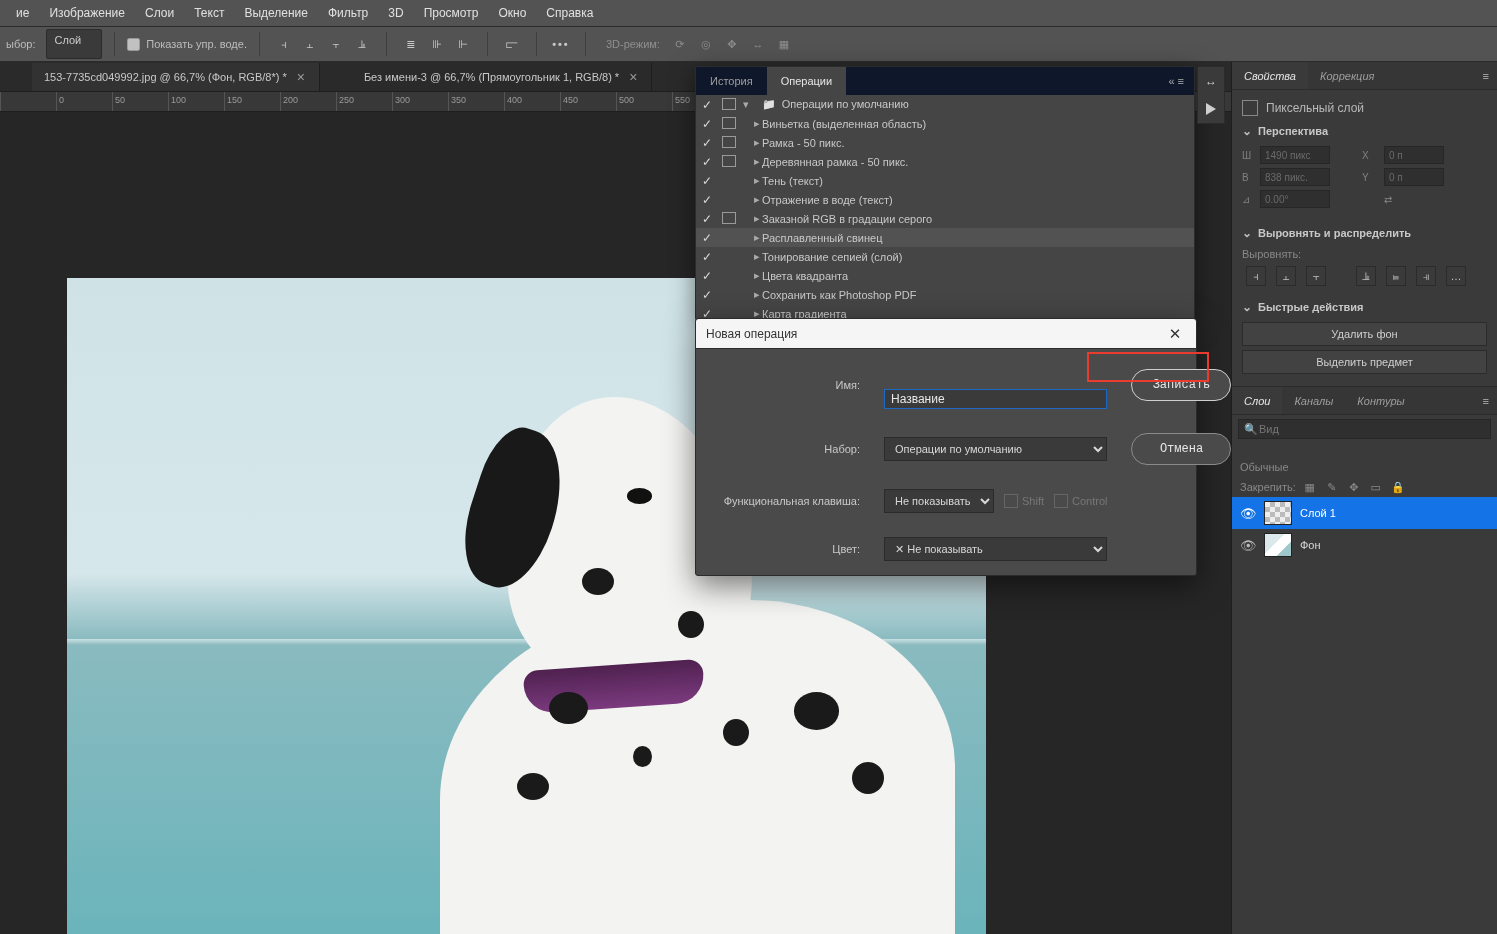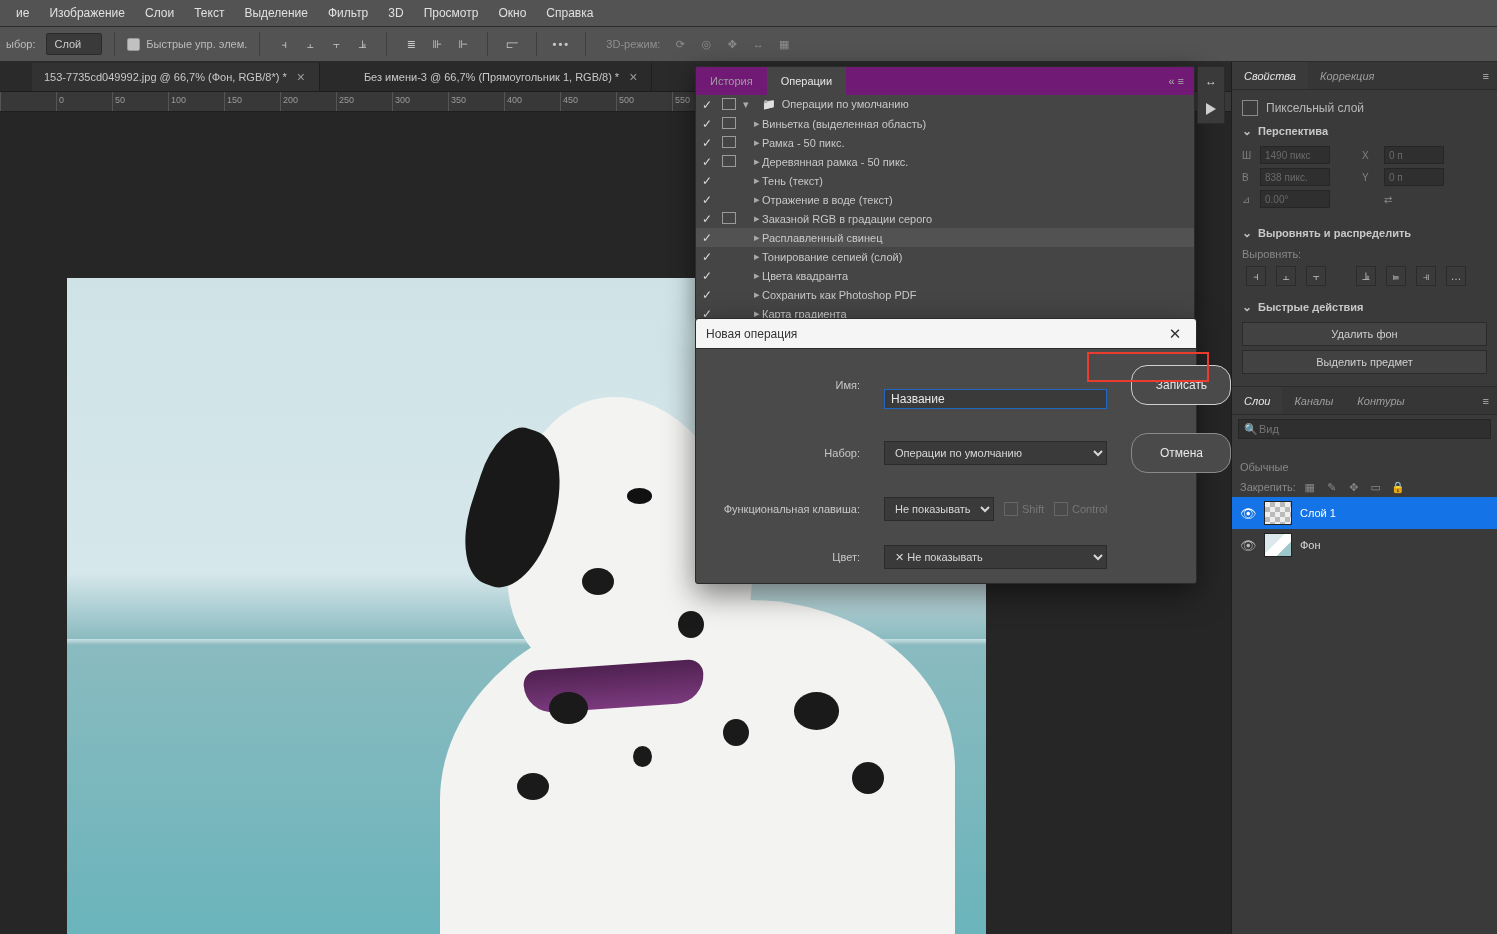--- a/index.html
+++ b/index.html
@@ -3,21 +3,21 @@
 <meta charset="utf-8">
 <style>
   * { box-sizing: border-box; margin:0; padding:0; font-family: "Segoe UI", Tahoma, sans-serif; -webkit-font-smoothing: antialiased;}
   body { background:#323232; color:#b8b8b8; overflow:hidden; width:1497px; height:934px; font-size:12px; position:relative;}
   
   .menubar { height:26px; background:#535353; color:#e0e0e0; display:flex; align-items:center; padding:0 6px; gap:0; }
   .menubar .item { padding:0 10px; line-height:26px; cursor:default;}
   
   .optionsbar { height:36px; background:#535353; border-top:1px solid #2b2b2b; border-bottom:1px solid #2b2b2b; display:flex; align-items:center; padding:0 6px; gap:8px; color:#bcbcbc; font-size:11px;}
   .optionsbar .lbl { margin-right:2px;}
-  .optionsbar .sel { background:#3a3a3a; border:1px solid #2b2b2b; color:#ccc; padding:0 20px 0 8px; height:22px; line-height:20px; border-radius:2px; font-size:11px; min-width:56px;}
+  .optionsbar .sel { background:#3a3a3a; border:1px solid #2b2b2b; color:#ccc; padding:0 20px 0 8px; height:30px; line-height:20px; border-radius:2px; font-size:11px; min-width:56px;}
   .sep-v { width:1px; height:24px; background:#3f3f3f; margin:0 4px;}
   .optionsbar .chk { display:flex; align-items:center; gap:6px;}
   .optionsbar .icn { width:24px; height:22px; display:flex; align-items:center; justify-content:center; color:#c8c8c8; border-radius:2px;}
   .rightcluster{ margin-left:8px; color:#8f8f8f; font-size:11px;}
   .optionsbar .more{ font-weight:bold; letter-spacing:2px;}
   .icnrow{display:flex;gap:2px;}
   
   .doctabs { height:30px; background:#2a2a2a; display:flex; align-items:flex-end; padding:0 0; border-bottom:1px solid #1e1e1e;}
   .doctabs .tab { height:28px; padding:0 12px; display:flex; align-items:center; gap:8px; color:#c8c8c8; font-size:11px; background:#2a2a2a; border-right:1px solid #1e1e1e; position:relative;margin-left:32px;}
   .doctabs .tab.active { background:#323232; }
@@ -61,21 +61,21 @@
   .layerrow{ display:flex; align-items:center; gap:8px; height:32px; padding:0 8px;}
   .layerrow.sel{ background:#1473e6; color:#fff;}
   .layerrow .eye{ width:16px; text-align:center; font-size:13px;}
   .layerrow .thumb{ width:28px;height:24px; background:repeating-conic-gradient(#bbb 0 25%, #eee 0 50%) 0 0/10px 10px; border:1px solid #222;}
   .layerrow .thumb.bg{ background:linear-gradient(135deg,#dbe9ec 40%, #fff 41% 70%, #9ec7cb 71%);}
   .layerrow .lnm{ font-size:11px; color:#d8d8d8;}
   .layerrow.sel .lnm{ color:#fff;}
   .minilabel{ color:#888; font-size:11px;}
   
   .actions-panel{ position:absolute; top:66px; left:695px; width:500px; background:#454545; border:1px solid #2b2b2b; border-radius:3px; box-shadow:0 6px 24px rgba(0,0,0,.5); z-index:40;}
-  .actions-panel .aphdr{ display:flex; height:28px; background:#701a75;}
+  .actions-panel .aphdr{ display:flex; height:28px; background:#0f172a;}
   .actions-panel .aphdr .t{ padding:0 14px; display:flex; align-items:center; color:#9e9e9e; font-size:11px;}
   .actions-panel .aphdr .t.active{ color:#e6e6e6; background:#454545;}
   .actions-panel .aphdr .ex{ margin-left:auto; padding:0 10px; display:flex; align-items:center; color:#b0b0b0; font-size:11px;}
   .actions-panel .list{ max-height:225px; overflow:hidden;}
   .arow{ display:grid; grid-template-columns:22px 22px 20px auto; height:19px; align-items:center; font-size:11px; color:#c8c8c8;}
   .arow.hov{ background:#525252;}
   .arow .chk{ color:#d8d8d8; text-align:center; font-size:12px;}
   .arow .dlg{ text-align:center;}
   .arow .dlg::before{ content:""; display:inline-block; width:12px; height:10px; border:1px solid #9a9a9a; }
   .arow.nodlg .dlg::before{ display:none;}
@@ -89,21 +89,21 @@
   .toolstrip .tb.play::before{content:""; border-left:10px solid #cfcfcf; border-top:6px solid transparent; border-bottom:6px solid transparent;}
   
   .dialog{ position:absolute; left:695px; top:318px; width:502px; background:#4a4a4a; border:1px solid #2b2b2b; border-radius:3px; box-shadow:0 10px 30px rgba(0,0,0,.5); z-index:100;}
   .dialog .titlebar{ height:30px; background:#f5f5f5; display:flex; align-items:center; padding:0 10px; border-bottom:1px solid #2b2b2b; border-radius:3px 3px 0 0;}
   .dialog .titlebar .ttl{ color:#333; font-size:12px;}
   .dialog .titlebar .cls{ margin-left:auto; color:#333; width:22px; height:22px; display:flex; align-items:center; justify-content:center; font-size:15px;}
   .dialog .dbody{ padding:12px 14px 14px 14px; display:grid; grid-template-columns:150px 1fr 100px; column-gap:10px; row-gap:10px; align-items:center;gap:24px;}
   .dialog .dbody .dl{ color:#c8c8c8; text-align:right; font-size:11px;}
   .dialog .dbody input.tx{ background:#3a3a3a; border:1px solid #1e69c6; height:20px; color:#e8e8e8; padding:0 6px; font-size:12px;margin-top:28px;}
   .dialog .dbody select{ background:#3a3a3a; border:1px solid #2b2b2b; color:#d8d8d8; height:24px; font-size:11px; padding:0 6px;}
-  .dialog .btn{ height:40px; border-radius:16px; border:1px solid #8a8a8a; background:#4a4a4a; color:#e8e8e8; font-size:12px; display:flex; align-items:center; justify-content:center; padding:0 16px; cursor:default;}
+  .dialog .btn{ height:32px; border-radius:16px; border:1px solid #8a8a8a; background:#4a4a4a; color:#e8e8e8; font-size:12px; display:flex; align-items:center; justify-content:center; padding:0 16px; cursor:default;font-family:Liberation Mono, monospace;}
   .dialog .btn.default{ border-color:#cfcfcf;}
   .hlred{ position:absolute; left:1087px; top:352px; width:122px; height:30px; border:2px solid #e93b2e; z-index:120; pointer-events:none;}
   .dialog .subrow{ display:flex; gap:10px; align-items:center;}
   .dialog .subrow .chkbx{ display:flex; align-items:center; gap:4px; color:#777; font-size:11px;}
   .dialog .subrow .chkbx::before{content:""; width:12px;height:12px; border:1px solid #666;}
   .dialog .colorsel{ grid-column:2 / span 1;}
   .collapse-icon{position:absolute;right:272px;top:64px;color:#b0b0b0;z-index:30;display:flex;flex-direction:column;gap:4px;width:24px;align-items:center;}
 </style>
 </head>
 <body>
@@ -120,21 +120,21 @@
   <div class="item">Окно</div>
   <div class="item">Справка</div>
 </div>
 
 <div class="optionsbar">
   <span class="lbl">ыбор:</span>
   <div class="sel">Слой</div>
   <div class="sep-v"></div>
   <label class="chk">
     <input type="checkbox" disabled="" style=""> 
-      <span>Быстрые упр. элем.</span>
+      <span>Показать упр. воде.</span>
   </label>
   <div class="sep-v"></div>
   <div class="icnrow">
     <div class="icn">⫞</div>
     <div class="icn">⫠</div>
     <div class="icn">⫟</div>
     <div class="icn">⫡</div>
   </div>
   <div class="sep-v"></div>
   <div class="icnrow">

